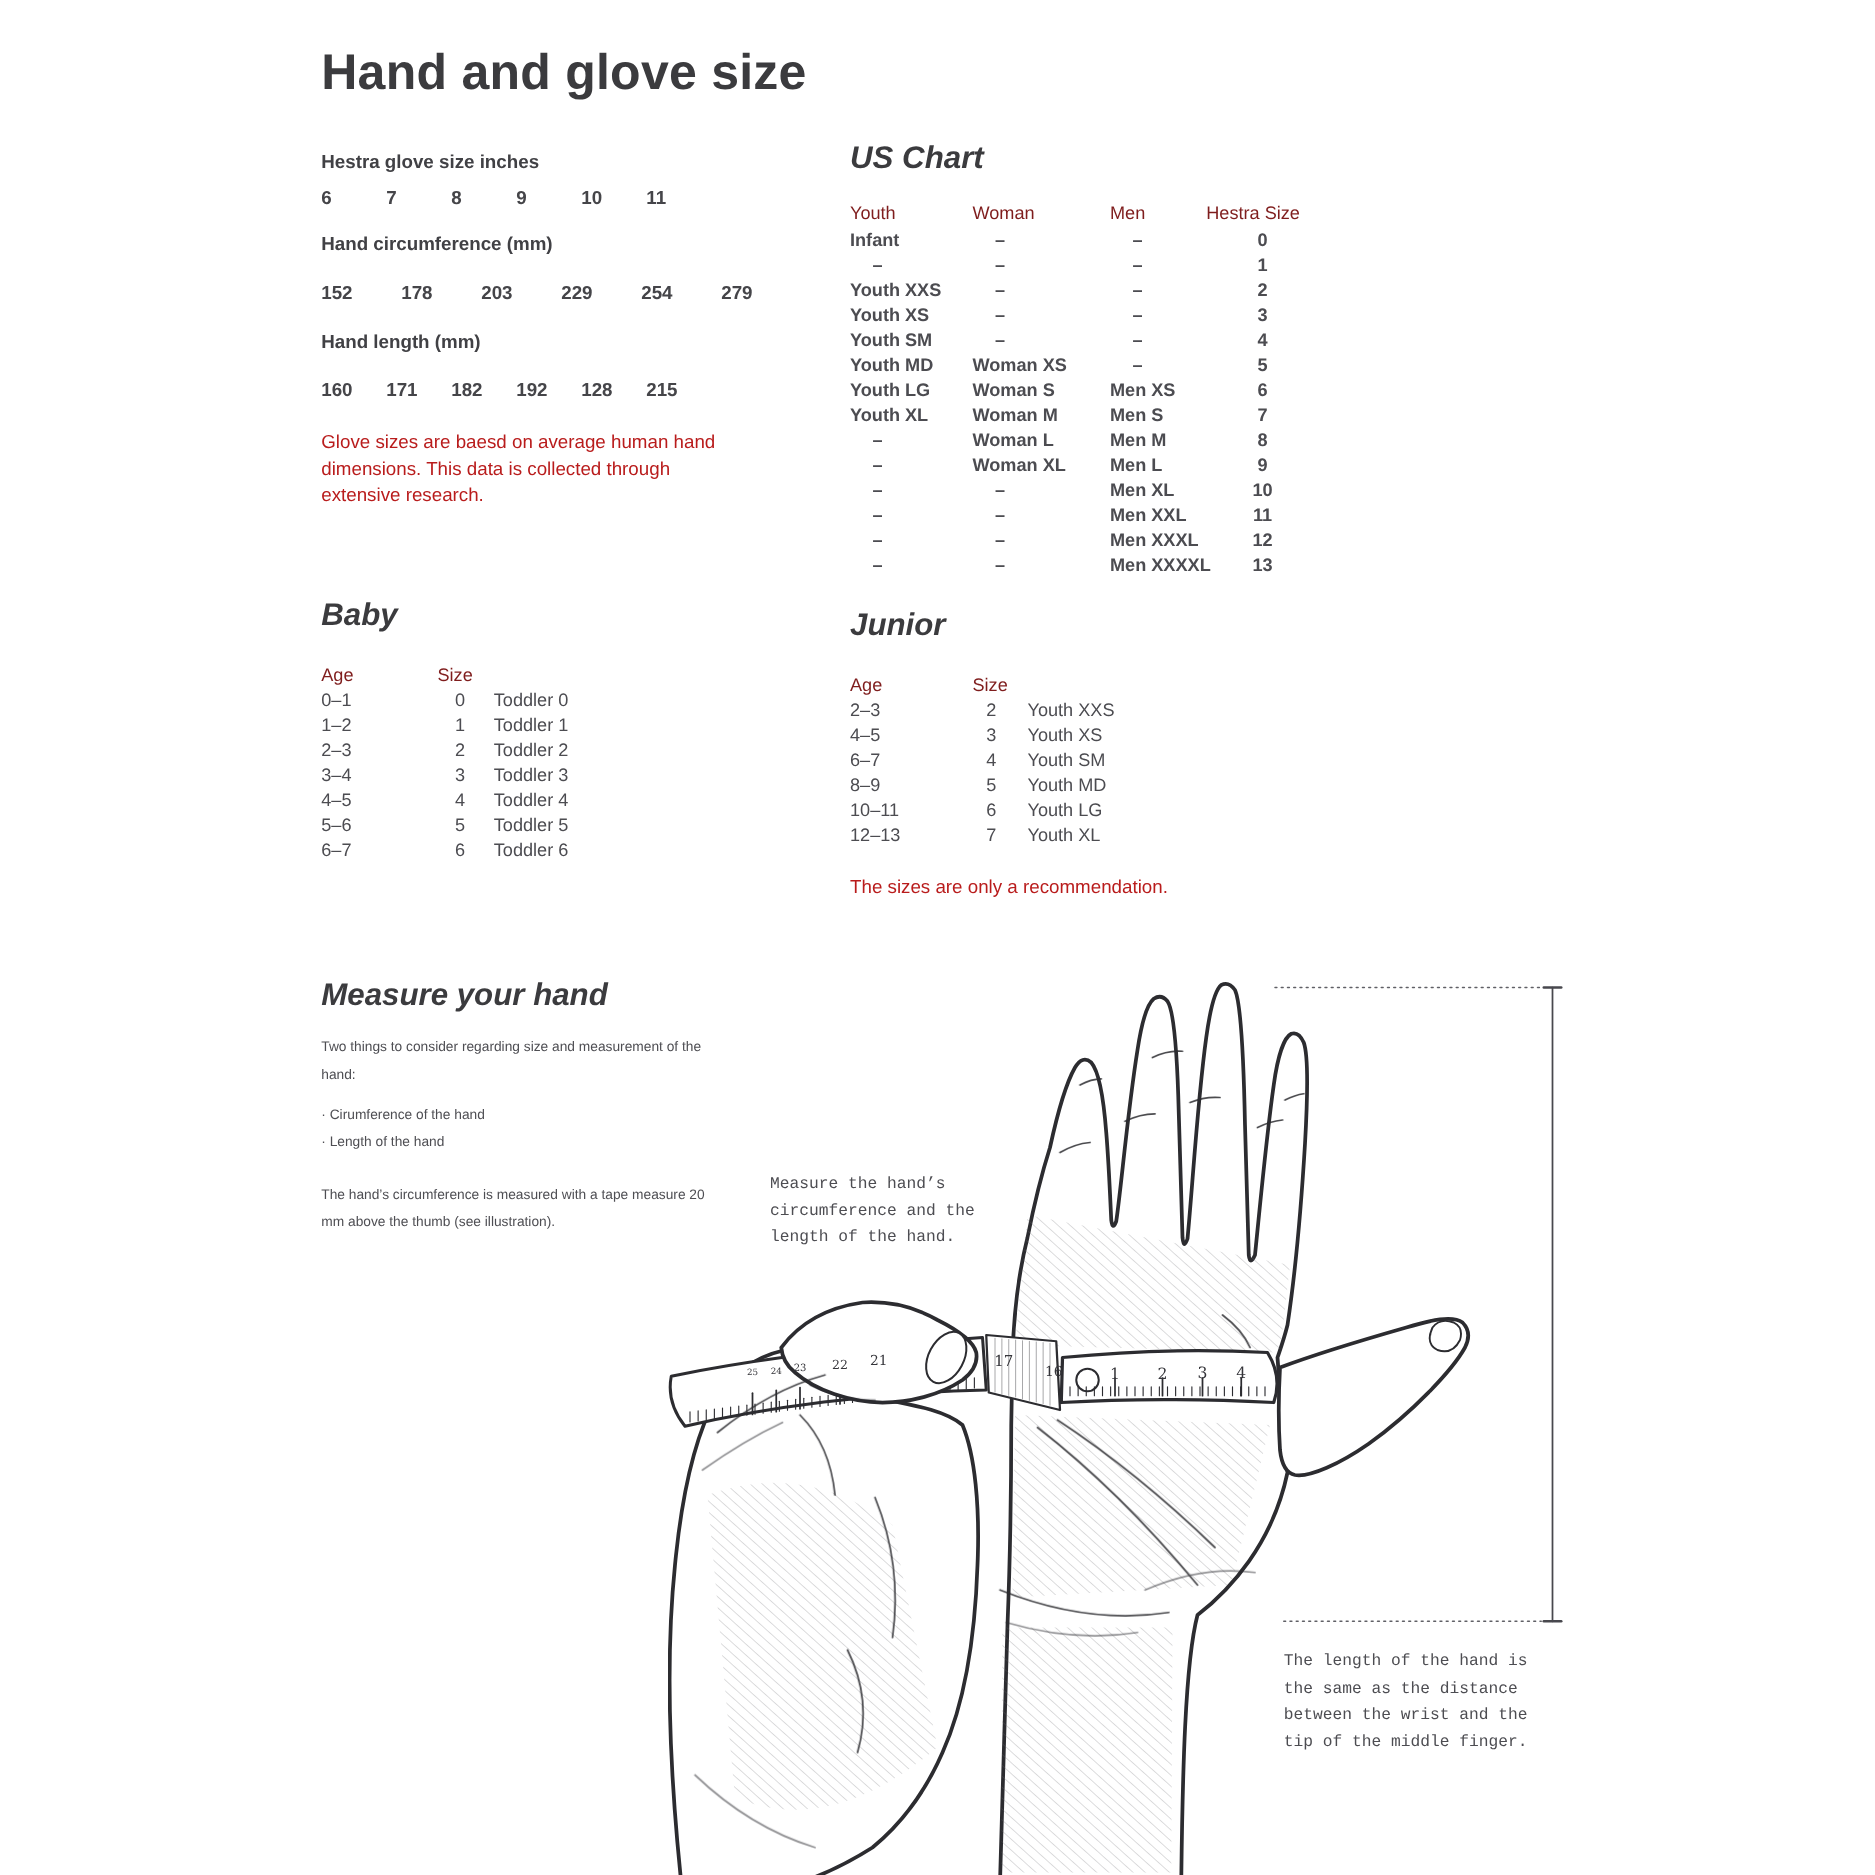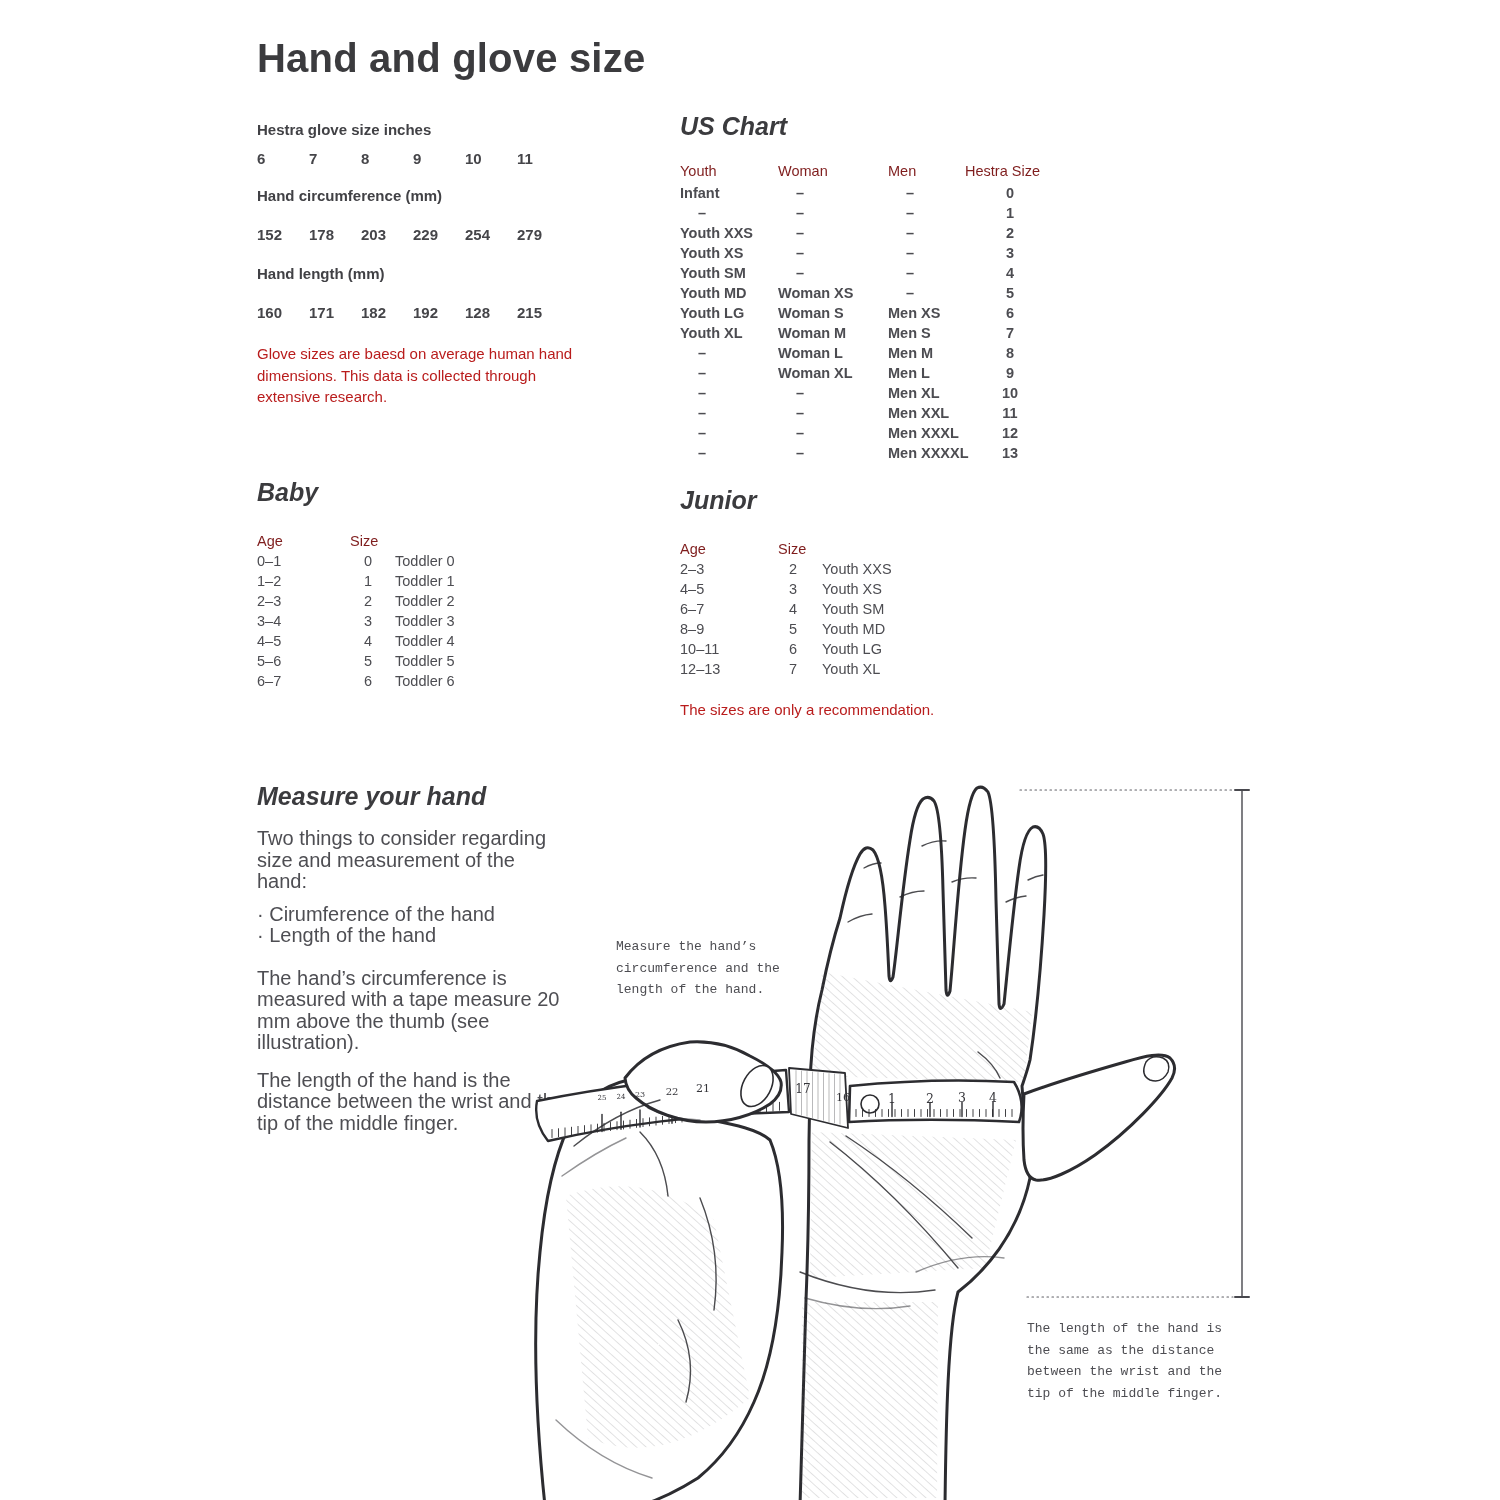--- a/index.html
+++ b/index.html
@@ -19,21 +19,21 @@
   .us-grid{grid-template-columns:98px 110px 77px 90px;}
   .us-grid .c3{text-align:center;}
   .us-grid .h3{text-align:left;}
   .baby-grid{grid-template-columns:93px 36px 1fr;}
   .baby-grid .c1{text-align:center;}
   .baby-grid .c2{padding-left:9px;}
   .jun-grid{grid-template-columns:98px 30px 1fr;}
   .jun-grid .c1{text-align:center;}
   .jun-grid .c2{padding-left:14px;}
   .dash{padding-left:18px;}
-  .body-txt{font-size:20px;line-height:21.5px;color:#4e4e53;}
+  .body-txt{font-size:11px;line-height:21.5px;color:#4e4e53;}
   ul.plain{list-style:none;margin:0;padding:0;}
   ul.plain li::before{content:"· ";}
   .caption{font-size:13px;line-height:21.5px;color:#4d4d52;font-family:Liberation Mono, monospace;}
   svg{pointer-events:none;}
   svg text{font-family:"DejaVu Serif", serif;fill:#35353a;}
 </style>
 </head>
 <body>
 
 <h1 class="abs" style="left:257px;top:36px;">Hand and glove size</h1>
@@ -42,21 +42,21 @@
   <div class="lbl" style="margin:0 0 12px 0;">Hestra glove size inches</div>
   <div class="vals" style="margin:0 0 20px 0;">
       <span>6</span>
       <span>7</span>
       <span>8</span>
       <span>9</span>
       <span>10</span>
       <span>11</span>
     </div>
   <div class="lbl" style="margin:0 0 22px 0;">Hand circumference (mm)</div>
-  <div class="vals" style="margin:0 0 22px 0;">
+  <div class="vals" style="margin:0 0 22px 0;gap:12px;">
       <span>152</span>
       <span>178</span>
       <span>203</span>
       <span>229</span>
       <span>254</span>
       <span>279</span>
     </div>
   <div class="lbl" style="margin:0 0 22px 0;">Hand length (mm)</div>
   <div class="vals" style="margin:0 0 22px 0;">
       <span>160</span>
@@ -254,21 +254,20 @@
 </section>
 
 <section class="abs" style="left:257px;top:782px;width:310px;">
   <h2>Measure your hand</h2>
   <p class="body-txt" style="margin:17px 0 0 0;">Two things to consider regarding size and measurement of the hand:</p>
   <ul class="plain body-txt" style="margin-top:11px;">
     <li>Cirumference of the hand</li>
     <li>Length of the hand</li>
   </ul>
   <p class="body-txt" style="margin:21px 0 0 0;">The hand’s circumference is measured with a tape measure 20 mm above the thumb (see illustration).</p>
-  <p class="body-txt" style="margin:16px 0 0 0;">The length of the hand is the distance between the wrist and the tip of the middle finger.</p>
 </section>
 
 <svg class="abs" style="left:0;top:0;" width="1500" height="1500" viewBox="0 0 1500 1500">
   <defs>
     <pattern id="hatch" width="6.5" height="6.5" patternUnits="userSpaceOnUse" patternTransform="rotate(-48)">
       <line x1="0" y1="0" x2="0" y2="6.5" stroke="#6b6b70" stroke-width="0.9"></line>
     </pattern>
   </defs>
 
   <g stroke="#2c2c30" fill="none" stroke-linecap="round" stroke-linejoin="round">

